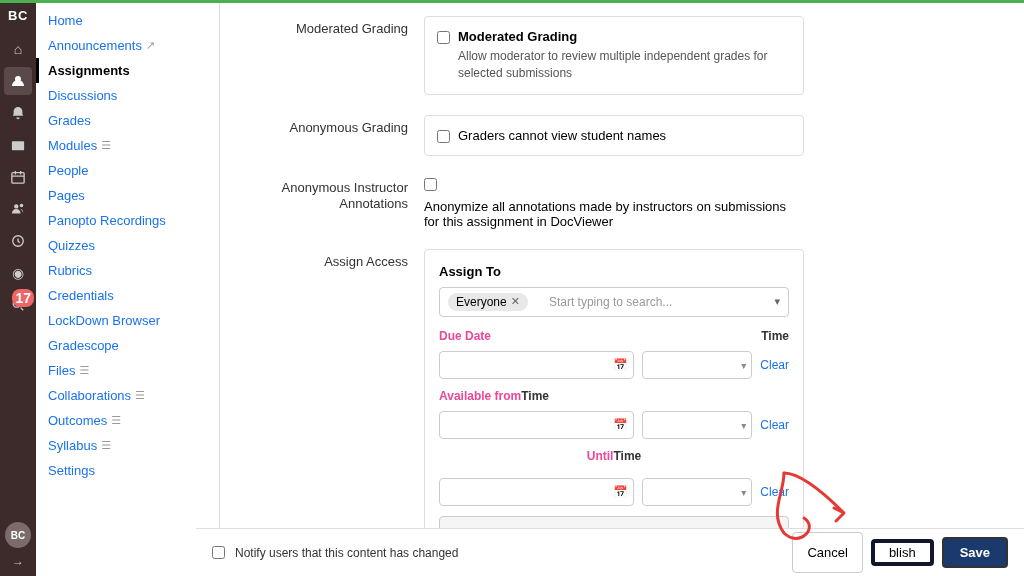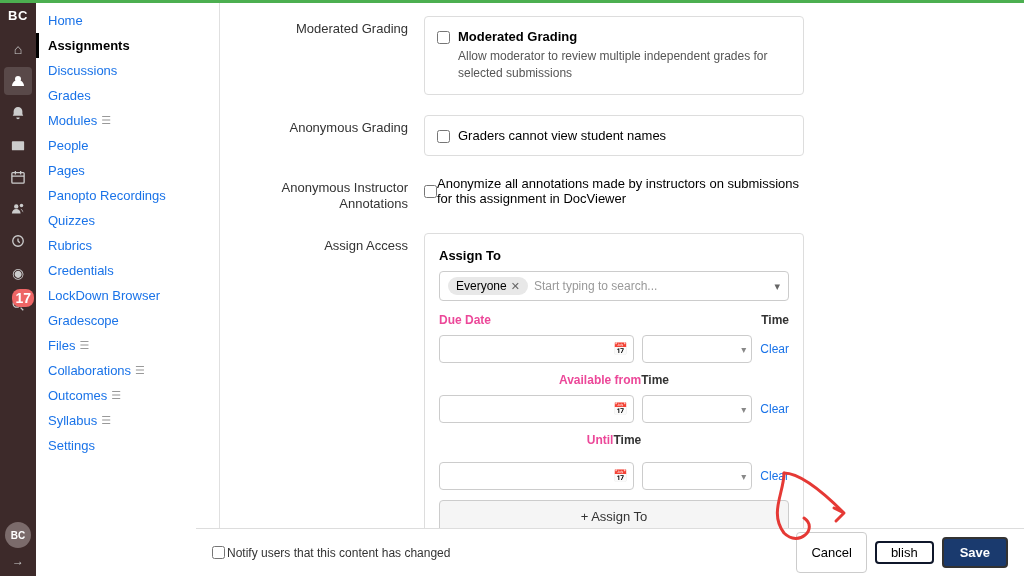--- a/index.html
+++ b/index.html
@@ -175,20 +175,21 @@
     .assign-to-select {
       display: flex;
       align-items: center;
       border: 1px solid #ccc;
       border-radius: 4px;
       padding: 4px 8px;
       min-height: 30px;
       margin-bottom: 12px;
       background: #fff;
       cursor: text;
+      gap: 15px;
     }
     .tag {
       background: #e8e8e8;
       border-radius: 12px;
       padding: 2px 8px;
       font-size: 12px;
       display: flex;
       align-items: center;
       gap: 4px;
       margin-right: 6px;
@@ -307,40 +308,40 @@
       background: #fff;
       border-top: 1px solid #ddd;
       display: flex;
       align-items: center;
       padding: 0 16px;
       gap: 8px;
     }
     .notify-row {
       display: flex;
       align-items: center;
-      gap: 2px;
+      gap: 10px;
       flex: 1;
       font-size: 12px;
       color: #333;
     }
     .bottom-actions {
       display: flex;
       gap: 8px;
       align-items: center;
     }
     .btn-cancel {
       border: 1px solid #ccc;
       background: #fff;
       padding: 12px 14px;
       border-radius: 4px;
       cursor: pointer;
       font-size: 13px;
     }
     .btn-publish {
-      border: 2px solid #0f172a;
+      border: 4px solid #0f172a;
       background: #fff;
       padding: 2px 14px;
       border-radius: 4px;
       cursor: pointer;
       font-size: 13px;
     }
     .btn-save {
       border: 2px solid #333;
       background: #1a3a6e;
       color: #fff;
@@ -431,20 +432,24 @@
 
   <div class="sidebar-bottom">
     <div class="avatar-sm">BC</div>
     <div class="sidebar-arrow">→</div>
   </div>
 </div>
 
 <div class="nav-panel">
   <a class="nav-item">
     <span>Home</span>
+  </a>
+  <a class="nav-item">
+    <span>Announcements</span>
+    <span class="nav-icon">↗</span>
   </a>
   <a class="nav-item active">
     <span>Assignments</span>
   </a>
   <a class="nav-item">
     <span>Discussions</span>
   </a>
   <a class="nav-item">
     <span>Grades</span>
   </a>
@@ -524,21 +529,21 @@
         </label>
       </div>
     </div>
   </div>
 
   <div class="form-row">
     <div class="form-label" style="line-height:1.3">
       <span>Anonymous Instructor Annotations</span>
     </div>
     <div class="form-content">
-      <label style="display:flex;align-items:center;font-size:13px;">
+      <label style="display:flex;align-items:flex-start;gap:8px;font-size:13px;flex-direction:column;">
         <input type="checkbox" style="margin-top: 2px;">
         <span>Anonymize all annotations made by instructors on submissions for this assignment in DocViewer</span>
       </label>
     </div>
   </div>
 
   <div class="form-row">
     <div class="form-label">Assign Access</div>
     <div class="form-content">
       <div class="assign-access-box">
@@ -565,21 +570,21 @@
             </div>
             <div class="time-input-wrap">
               <select></select>
               <span class="chev">▾</span>
             </div>
             <a class="clear-link">Clear</a>
           </div>
         </div>
 
         <div class="date-time-row">
-          <div style="display:flex;justify-content:center;margin-bottom:4px">
+          <div style="display:flex;justify-content:flex-start;margin-bottom:4px">
             <span class="row-label">Available from</span>
             <span class="time-label">Time</span>
           </div>
           <div class="date-time-inputs">
             <div class="date-input-wrap">
               <input type="text" style="">
               <span class="cal-icon">📅</span>
             </div>
             <div class="time-input-wrap">
               <select></select>

